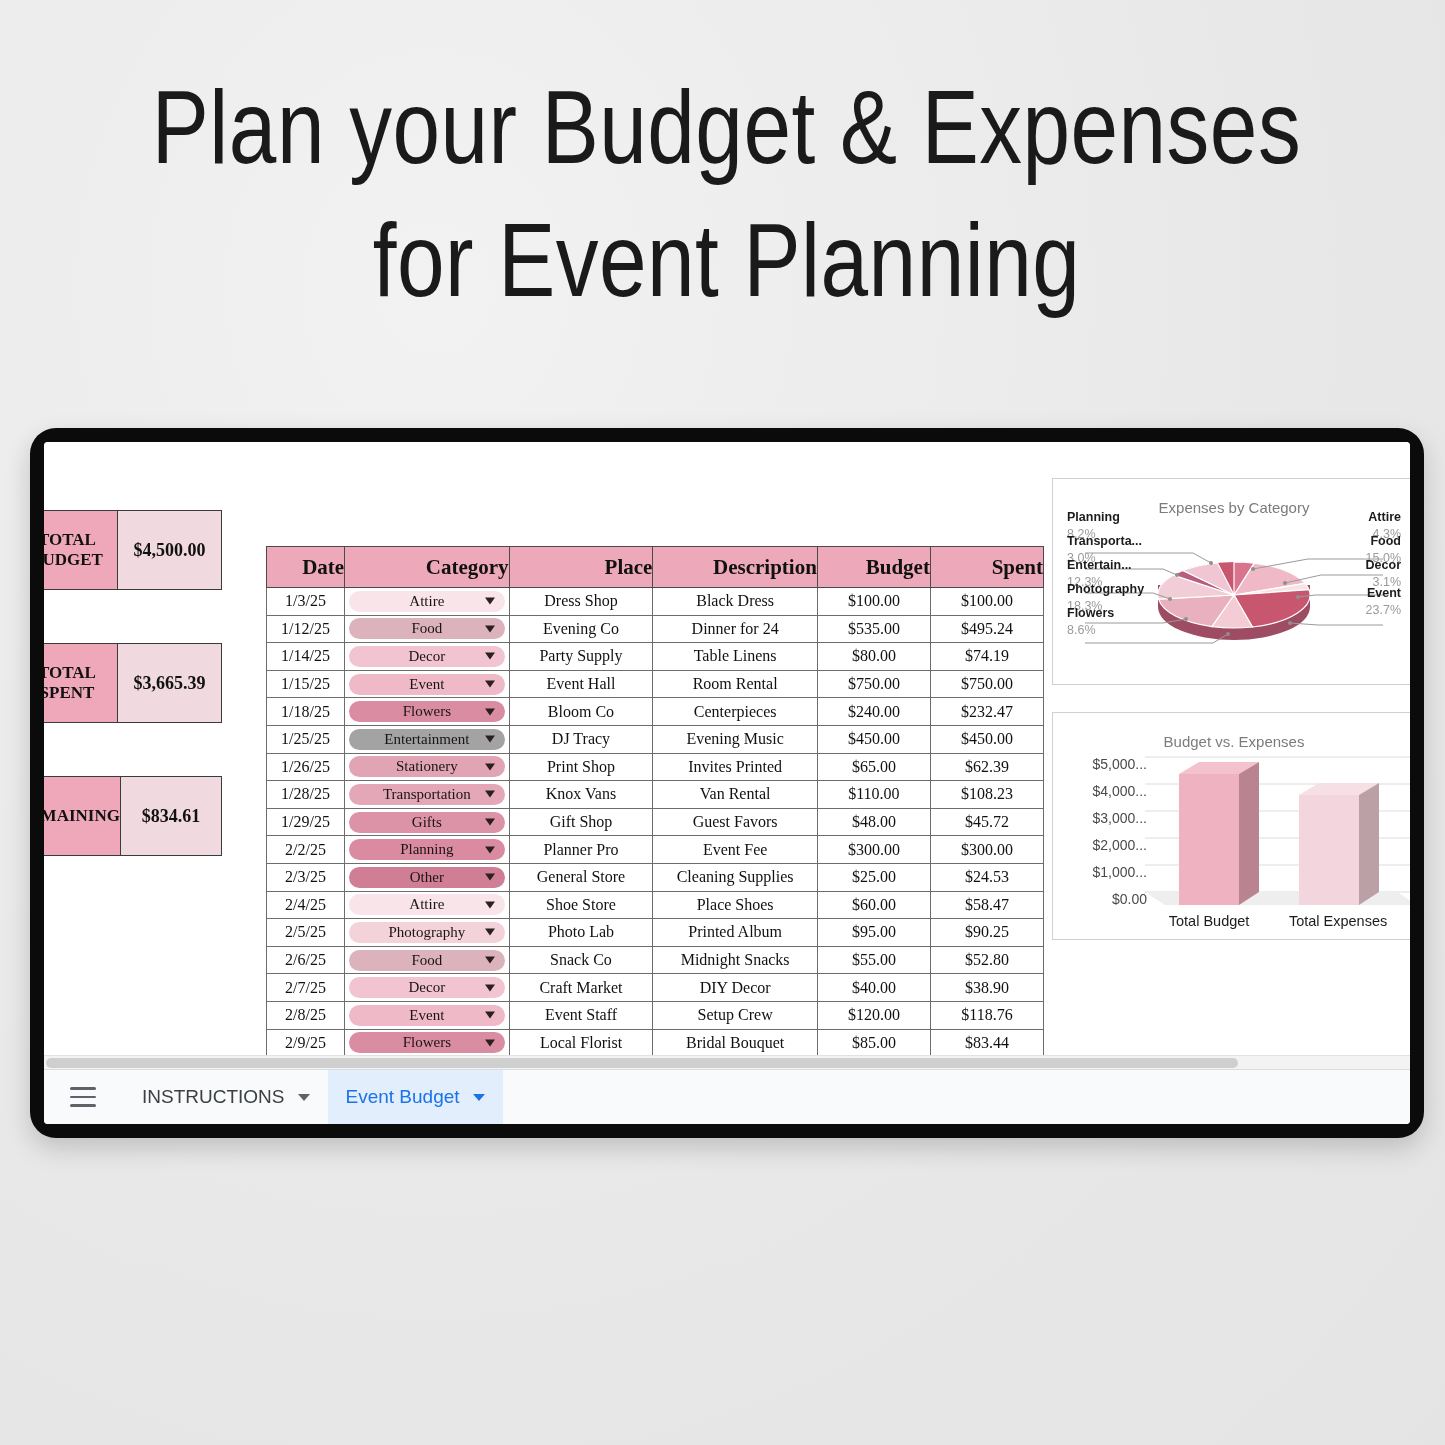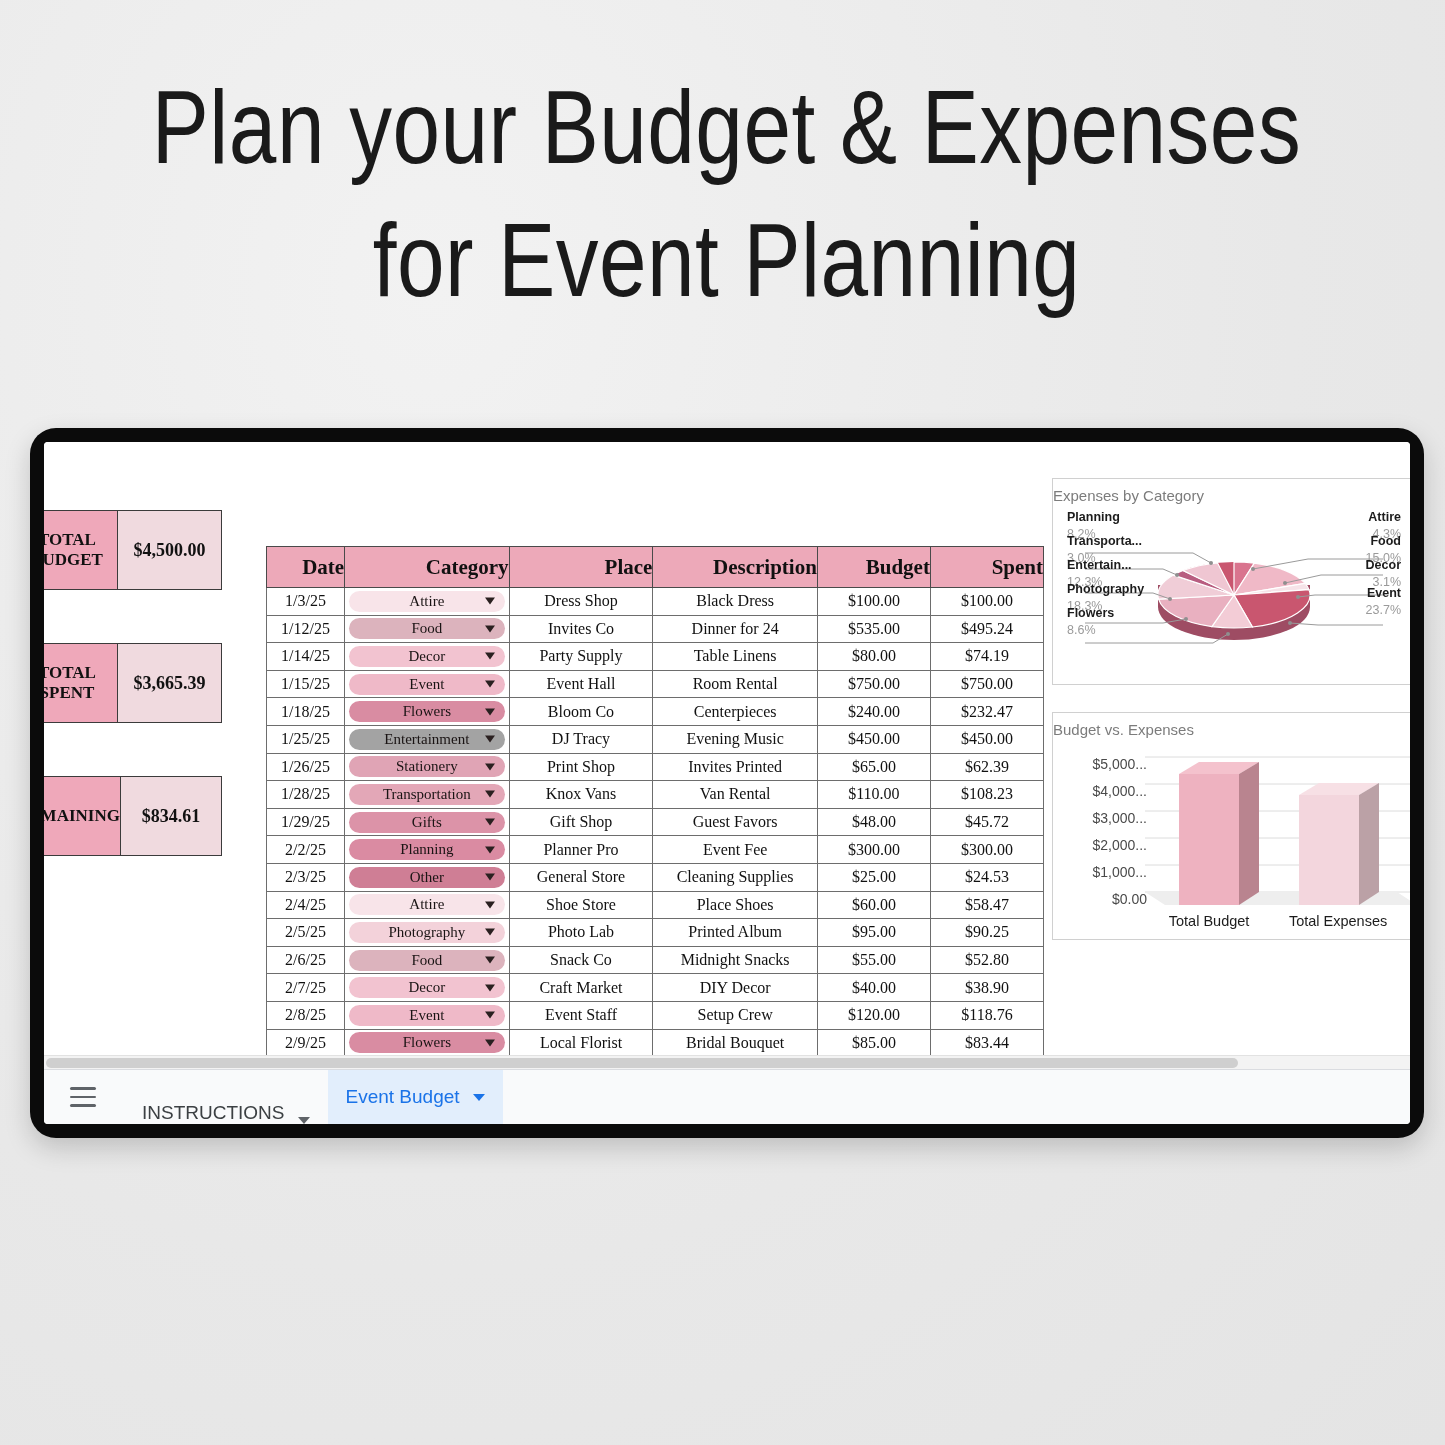--- a/index.html
+++ b/index.html
@@ -134,23 +134,23 @@
   .col-bud{width:110px;}
   .col-spent{width:110px;}
 
   
   .chart-card{
     position:absolute;background:#fff;border:1px solid #d0d0d0;
   }
   #pieCard{left:1008px;top:36px;width:362px;height:205px;}
   #barCard{left:1008px;top:270px;width:362px;height:226px;}
   .chart-title{
-    text-align:left;font-size:15px;color:#7c7c7c;
+    text-align:center;font-size:15px;color:#7c7c7c;
     font-family:"Liberation Sans", sans-serif;
-    margin-top:8px;
+    margin-top:20px;
   }
   .pie-label{
     position:absolute;font-family:"Liberation Sans", sans-serif;
     font-size:12.5px;line-height:1.32;white-space:nowrap;
   }
   .pie-label .nm{color:#1c1c1c;font-weight:bold;display:block;}
   .pie-label .pc{color:#9a9a9a;display:block;}
   .pie-label.right{text-align:right;}
 
   .bar-axis{
@@ -185,21 +185,21 @@
     margin-left:26px;width:26px;height:20px;
     display:flex;flex-direction:column;justify-content:space-between;cursor:pointer;
   }
   .hamburger span{display:block;height:2.6px;background:#5f6368;border-radius:2px;}
   .tab{
     display:flex;align-items:center;gap:13px;
     height:54px;padding:0 18px;
     font-family:"Liberation Sans", sans-serif;
     font-size:19px;color:#3c4043;cursor:pointer;
   }
-  .tab:first-of-type{margin-left:28px;align-items:flex-end;}
+  .tab:first-of-type{margin-left:28px;}
   .tab.active{background:#e2eefc;color:#1a73e8;font-weight:normal;}
   .tab .tcaret{
     width:0;height:0;border-left:6px solid transparent;border-right:6px solid transparent;
     border-top:7px solid #5f6368;
   }
   .tab.active .tcaret{border-top-color:#1a73e8;}
 </style>
 </head>
 <body>
 
@@ -270,21 +270,21 @@
               <td>$100.00</td>
             </tr>
             <tr>
               <td>1/12/25</td>
               <td class="cat">
                 <div class="pill" style="background: rgb(220, 179, 189);">
                   <span>Food</span>
                   <i class="caret"></i>
                 </div>
               </td>
-              <td>Invites Co</td>
+              <td>Evening Co</td>
               <td>Dinner for 24</td>
               <td>$535.00</td>
               <td>$495.24</td>
             </tr>
             <tr>
               <td>1/14/25</td>
               <td class="cat">
                 <div class="pill" style="background: rgb(242, 195, 208);">
                   <span>Decor</span>
                   <i class="caret"></i>

